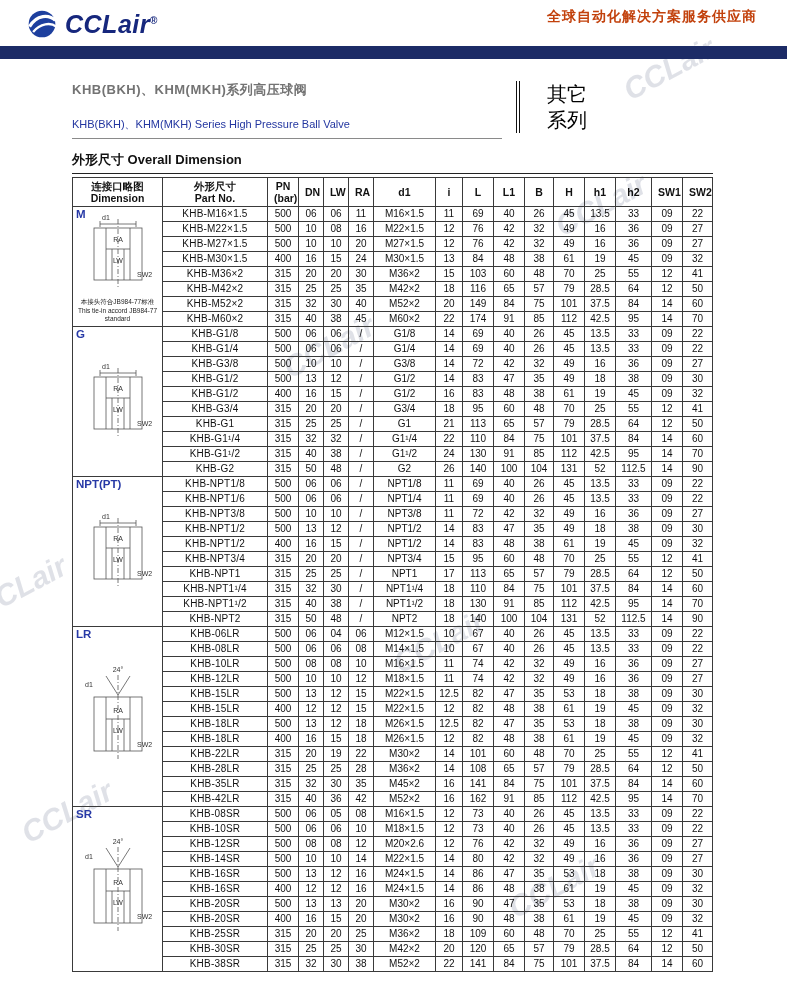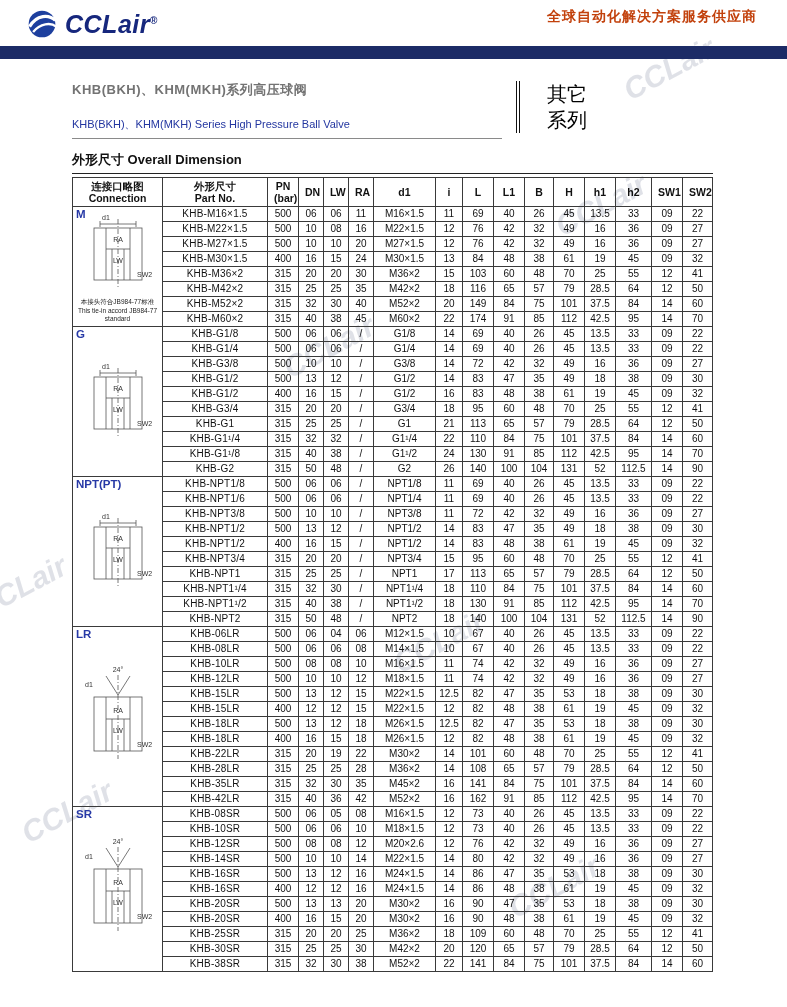--- a/index.html
+++ b/index.html
@@ -111,21 +111,21 @@
         <col style="width:31px">
       <col style="width:31px">
         <col style="width:36px">
         <col style="width:31px">
         <col style="width:30px">
     </colgroup>
     <thead>
       <tr>
           <th>
             <div>连接口略图</div>
-            <div>Connection</div>
+            <div>Dimension</div>
           </th>
           <th>
             <div>外形尺寸</div>
             <div>Part No.</div>
           </th>
           <th>
             <div>PN</div>
             <div>(bar)</div>
           </th>
           <th>
@@ -475,21 +475,21 @@
           <td>110</td>
           <td>84</td>
           <td>75</td>
           <td>101</td>
           <td>37.5</td>
           <td>84</td>
           <td>14</td>
           <td>60</td>
         </tr>
         <tr>
-          <td class="part-no">KHB-G1¹/8</td>
+          <td class="part-no">KHB-G1¹/2</td>
           <td>315</td>
           <td>40</td>
           <td>38</td>
           <td>/</td>
           <td>G1¹/2</td>
           <td>24</td>
           <td>130</td>
           <td>91</td>
           <td>85</td>
           <td>112</td>

